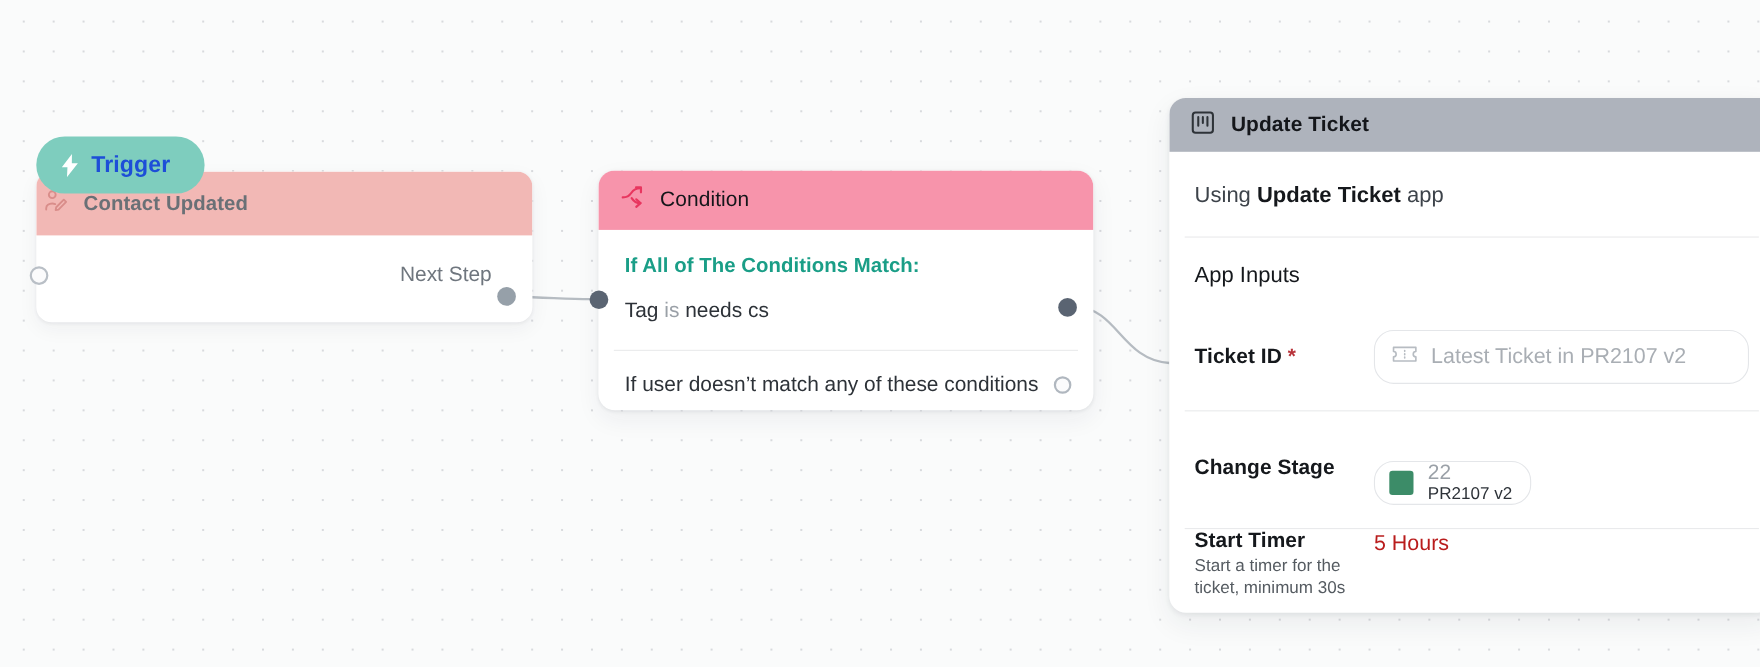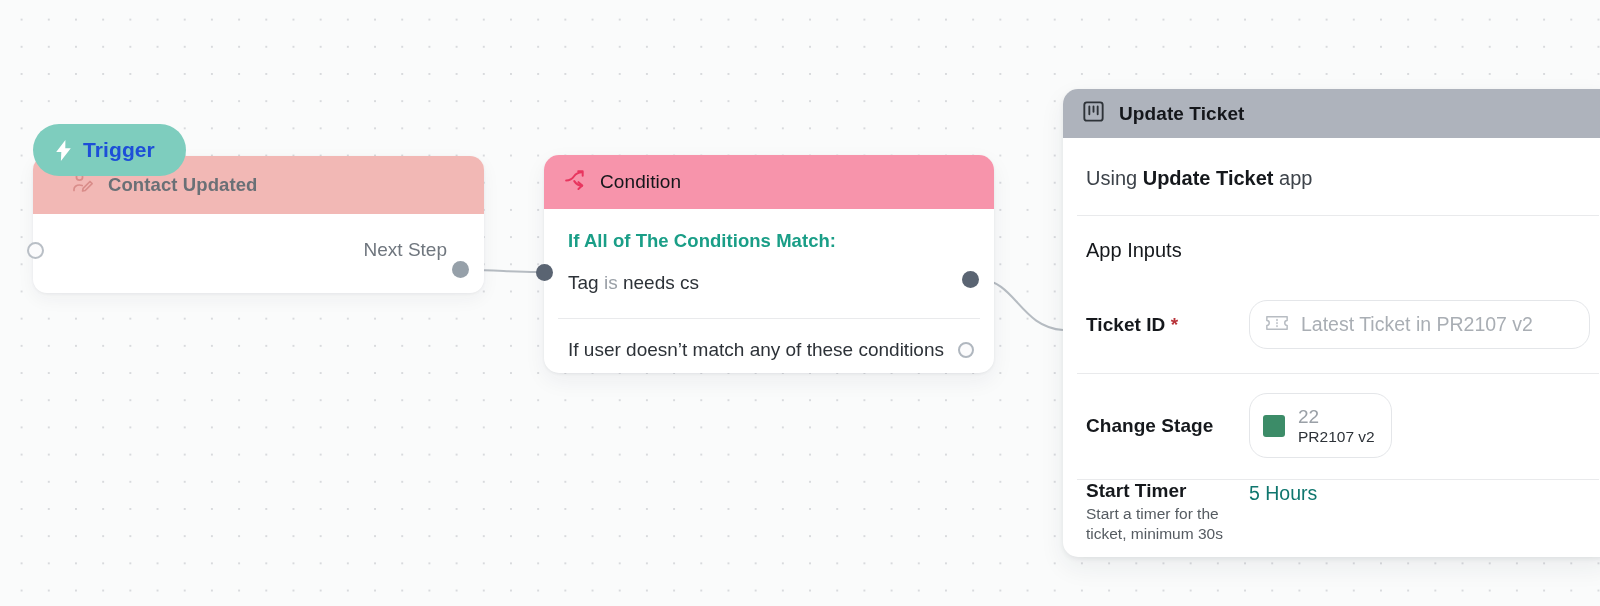--- a/index.html
+++ b/index.html
@@ -49,21 +49,21 @@
     width: 451px; height: 137px;
     background: #ffffff;
     border-radius: 14px;
     box-shadow: 0 1px 3px rgba(30,40,60,.06), 0 6px 18px rgba(30,40,60,.05);
     z-index: 3;
     overflow: hidden;
   }
   #trigger-card .band {
     height: 58px;
     display: flex; align-items: center;
-    padding-left: 38px; gap: 13px;
+    padding-left: 6px; gap: 13px;
   }
   #trigger-card .band .label {
     font-size: 18.5px; font-weight: 600; color: #6a7076;
     letter-spacing: .1px;
   }
   #trigger-card .footer {
     height: 71px;
     display: flex; align-items: center; justify-content: flex-end;
     padding-right: 37px;
   }
@@ -199,30 +199,31 @@
     gap: 12px;
   }
   #ticket-id-box {
     height: 49px; width: 100%;
     padding: 0 15px;
   }
   #ticket-id-box .ph {
     font-size: 19.5px; color: #a9aeb4; white-space: nowrap;
   }
   #stage-box {
-    height: 65px;
+    height: 40px;
     padding: 0 16px 0 13px;
     gap: 13px;
+    margin-top: 26px;
   }
   .swatch { width: 22px; height: 22px; border-radius: 3px; flex: 0 0 22px; }
   #stage-box .two-line { display: flex; flex-direction: column; line-height: 1.14; }
   #stage-box .t1 { font-size: 19px; color: #9aa0a7; }
   #stage-box .t2 { font-size: 15.5px; color: #2d3238; }
 
-  .timer-value { font-size: 19.5px; color: #0f766e; }
+  .timer-value { font-size: 19.5px; color: #b91c1c; }
 
   .tfooter {
     display: flex; align-items: center; justify-content: flex-end;
     gap: 15px;
     padding: 0 9px 0 0;
     height: 72px;
   }
 
   .icon { display: block; }
 </style>

